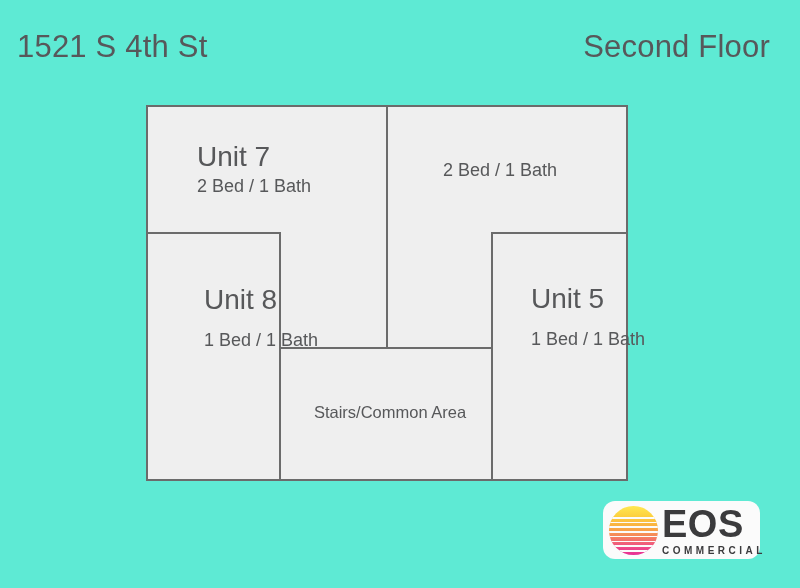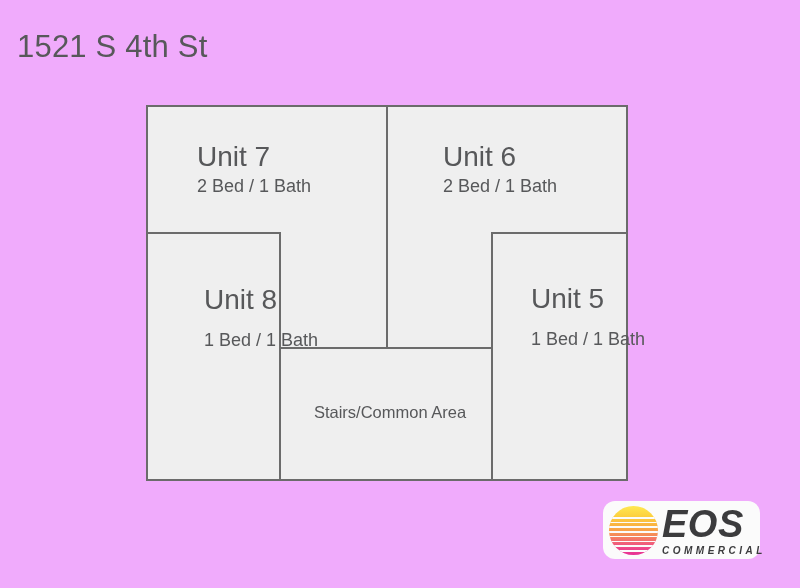--- a/index.html
+++ b/index.html
@@ -5,21 +5,21 @@
   html, body {
     margin: 0;
     padding: 0;
     background: #ffffff;
     font-family: "Liberation Sans", sans-serif;
   }
   .page {
     position: relative;
     width: 800px;
     height: 588px;
-    background: #f0abfc;
+    background: #5eead4;
     overflow: hidden;
   }
   
   .hdr-title {
     position: absolute;
     top: 31px;
     font-size: 31px;
     line-height: 1.0;
     color: #57585a;
     letter-spacing: 0.2px;
@@ -116,21 +116,20 @@
     background: repeating-linear-gradient(180deg,
       rgba(251,251,251,0) 0px,
       rgba(251,251,251,0) 3.1px,
       #fbfbfb 3.1px,
       #fbfbfb 4.7px);
   }
   .logo-text {
     position: absolute;
     left: 59px;
     top: 4px;
-    font-style: italic;
   }
   .logo-brand {
     font-size: 38px;
     line-height: 1.0;
     font-weight: bold;
     letter-spacing: 0.5px;
     color: #3b3b3d;
   }
   .logo-sub {
     font-size: 10px;
@@ -139,36 +138,36 @@
     color: #3b3b3d;
     margin-top: 2px;
   }
 </style>
 </head>
 <body>
 
 <div class="page">
 
   <div class="hdr-title hdr-address">1521 S 4th St</div>
+  <div class="hdr-title hdr-floor">Second Floor</div>
 
   <div class="plan-outline"></div>
   <div class="wall wall-divider-76"></div>
   <div class="wall wall-unit8-top"></div>
   <div class="wall wall-unit8-right"></div>
   <div class="wall wall-unit5-top"></div>
   <div class="wall wall-unit5-left"></div>
   <div class="wall wall-stairs-top"></div>
 
   <div class="unit-label label-unit7">
     <div class="unit-name">Unit 7</div>
     <div class="unit-sub">2 Bed / 1 Bath</div>
   </div>
 
   <div class="unit-label label-unit6">
-    <div class="unit-name">Unit 6</div>
     <div class="unit-sub">2 Bed / 1 Bath</div>
   </div>
 
   <div class="unit-label tall-gap label-unit8">
     <div class="unit-name">Unit 8</div>
     <div class="unit-sub">1 Bed / 1 Bath</div>
   </div>
 
   <div class="unit-label tall-gap label-unit5">
     <div class="unit-name">Unit 5</div>

